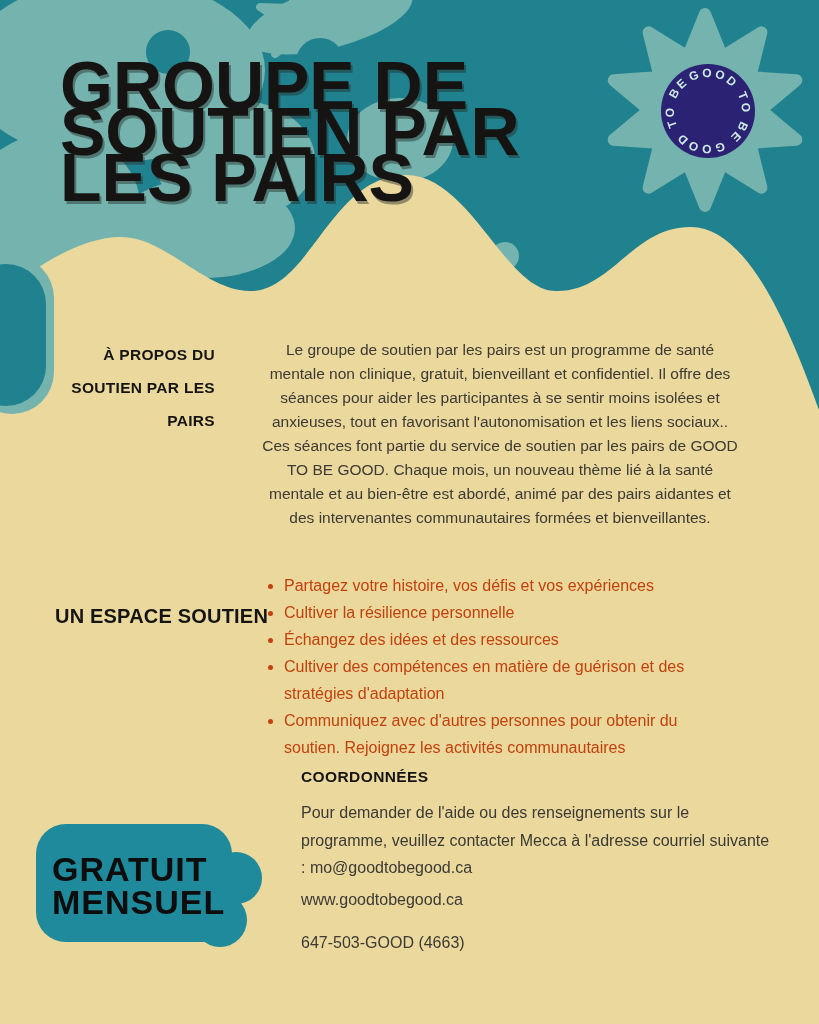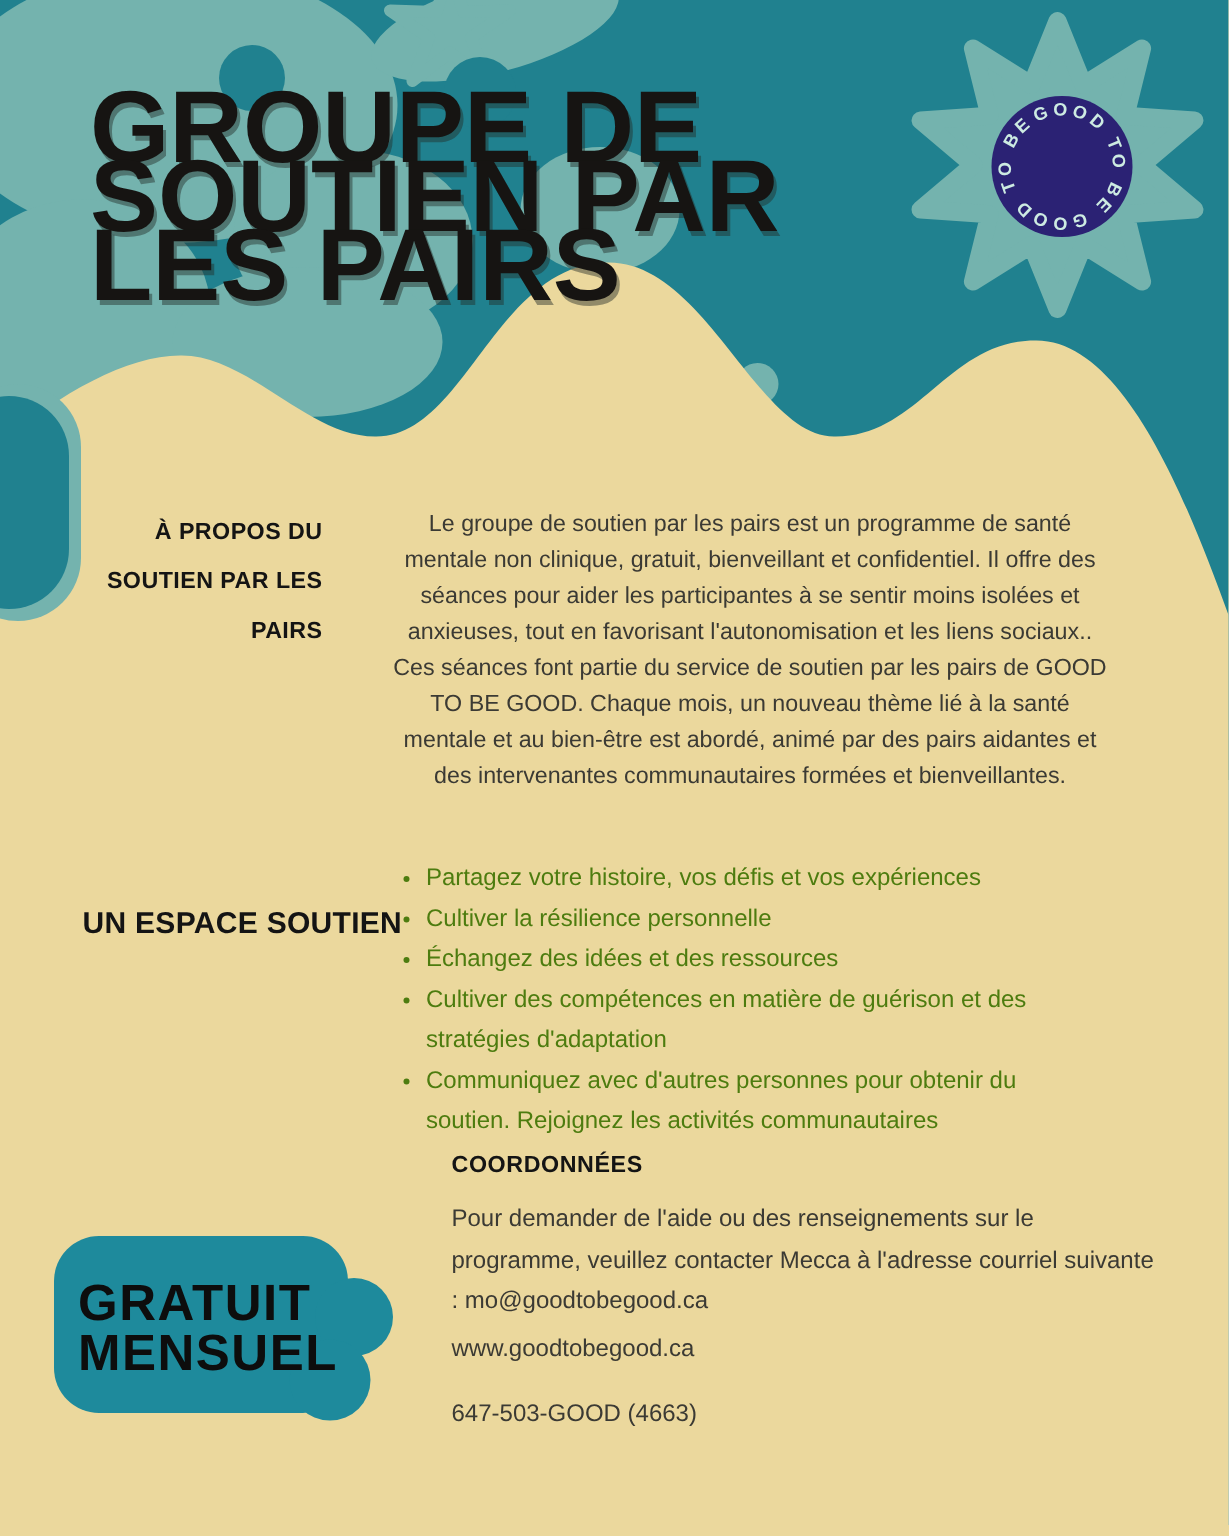--- a/index.html
+++ b/index.html
@@ -43,21 +43,21 @@
   .about-body{
     position:absolute;left:258px;top:338px;width:484px;
     font-size:15.5px;line-height:24px;color:var(--body-ink);text-align:center;
   }
   .space-heading{
     position:absolute;left:55px;top:605px;
     font-size:20px;letter-spacing:.2px;
   }
   .bullets{
     position:absolute;left:262px;top:572px;width:456px;
-    font-size:16px;line-height:27px;color:#4d7c0f;
+    font-size:16px;line-height:27px;color:#c2410c;
     list-style:disc;padding-left:22px;
   }
   .contact-heading{
     position:absolute;left:301px;top:768px;
     font-size:15.5px;letter-spacing:.4px;
   }
   .contact-body{
     position:absolute;left:301px;top:799px;width:470px;
     font-size:16px;line-height:27.5px;color:var(--body-ink);
   }

